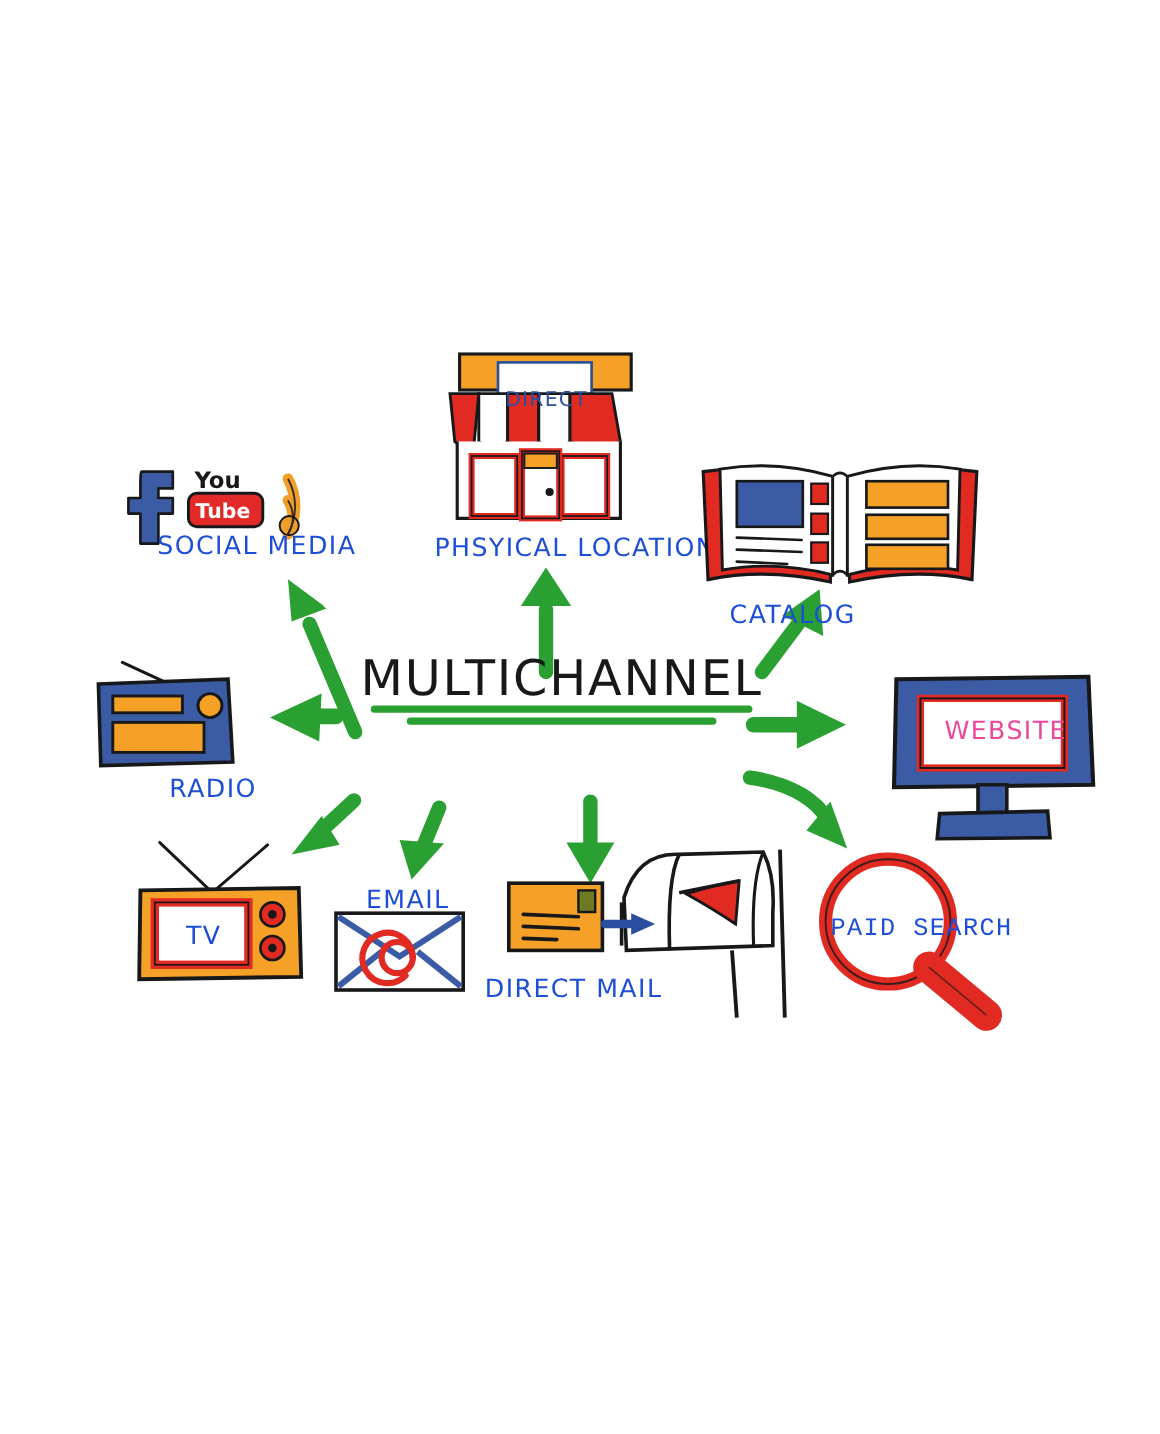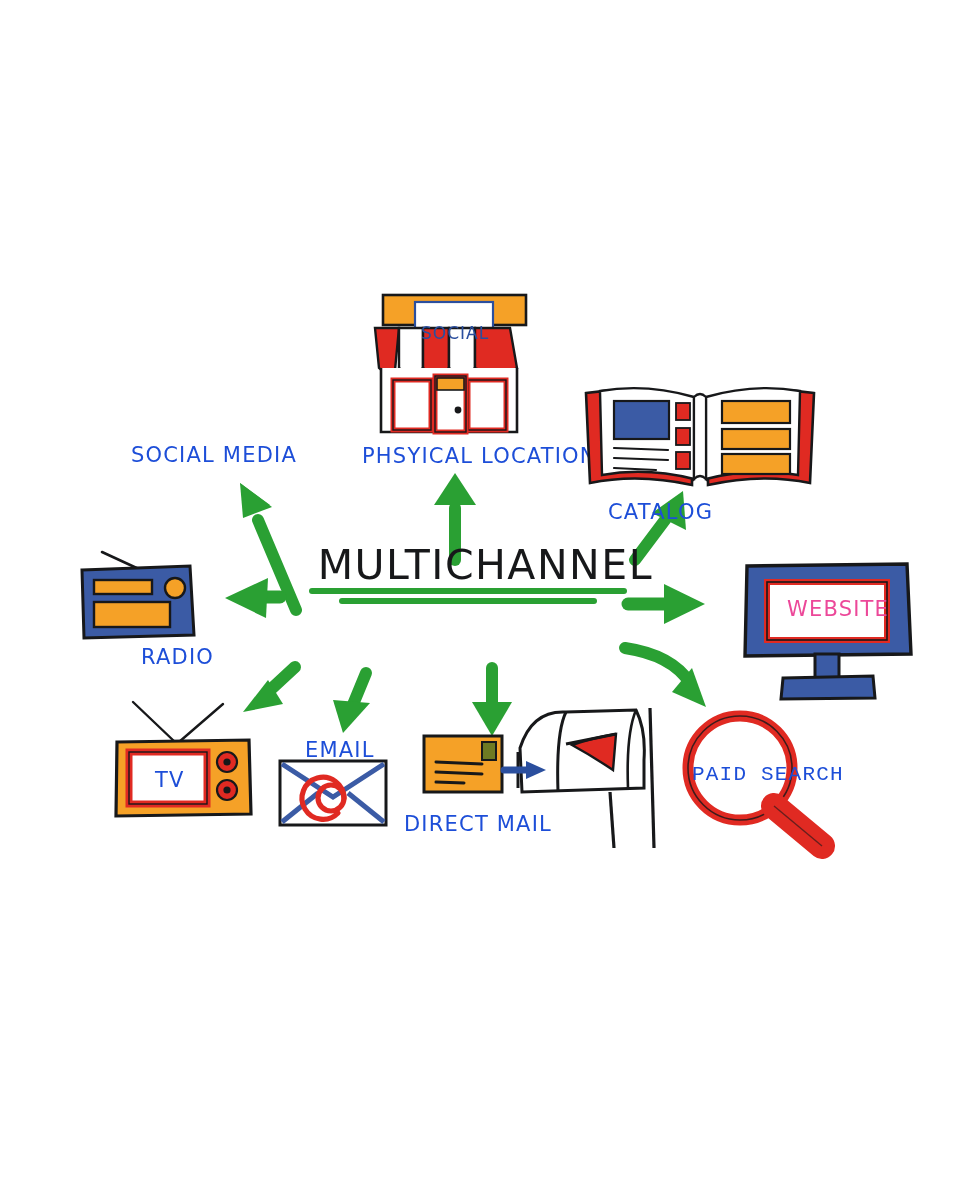--- a/index.html
+++ b/index.html
@@ -13,21 +13,21 @@
   .label{
     position:absolute;
     font-family:"DejaVu Sans","Liberation Sans",sans-serif;
     color:#1d4ed8;
     letter-spacing:1.2px;
     white-space:nowrap;
     font-weight:400;
   }
   
   #center-title{
-    position:absolute;left:283px;top:545px;width:370px;text-align:right;
+    position:absolute;left:283px;top:545px;width:370px;text-align:center;
   }
   .title-line{
     font-family:"DejaVu Sans","Liberation Sans",sans-serif;
     font-size:41px;letter-spacing:1.5px;color:#17181a;line-height:1.02;
     white-space:nowrap;
   }
   .title-rule{
     height:6px;background:#2aa033;border-radius:3px;margin:1px auto 4px auto;
   }
   #rule1{width:318px;}
@@ -100,20 +100,44 @@
       <path d="M492,736 L472,702 L512,702 Z" fill="#2aa033"></path>
     </g>
   </svg>
 
   <div id="center-title">
     <div class="title-line">MULTICHANNEL</div>
     <div class="title-rule" id="rule1"></div>
     <div class="title-rule" id="rule2"></div>
   </div>
 
+  <div class="node" style="left:100px;top:385px;width:205px;height:70px;">
+    <svg width="205" height="70" viewBox="0 0 205 70">
+
+      <g>
+        <path d="M18,8 L44,8 L44,22 L32,22 L32,30 L44,30 L44,43 L32,43 L32,68 L17,68 L17,43 L7,43 L7,30 L17,30 L17,20 Q17,8 18,8 Z" fill="#3b5ba5" stroke="#17181a" stroke-width="2.2" stroke-linejoin="round"></path>
+      </g>
+
+      <g>
+        <text x="62" y="22" font-family="'DejaVu Sans','Liberation Sans',sans-serif" font-size="19" font-weight="bold" fill="#17181a">You</text>
+        <rect x="57" y="26" width="62" height="28" rx="7" fill="#e22b28" stroke="#17181a" stroke-width="2.4"></rect>
+        <text x="63" y="47" font-family="'DejaVu Sans','Liberation Sans',sans-serif" font-size="17" font-weight="bold" fill="#ffffff">Tube</text>
+      </g>
+
+      <g fill="none" stroke="#f0a02a" stroke-width="9" stroke-linecap="round">
+        <path d="M140,60 A48,48 0 0,0 140,14" stroke="#f0a02a"></path>
+        <path d="M140,60 A26,26 0 0,0 140,32" stroke="#f0a02a"></path>
+      </g>
+      <circle cx="141" cy="53" r="8" fill="#f0a02a" stroke="#17181a" stroke-width="1.6"></circle>
+      <g fill="none" stroke="#17181a" stroke-width="1.6" opacity="0.85">
+        <path d="M140,60 A48,48 0 0,0 140,14"></path>
+        <path d="M140,60 A26,26 0 0,0 140,32"></path>
+      </g>
+    </svg>
+  </div>
   <div class="label lbl-social">SOCIAL MEDIA</div>
 
   <div class="node" style="left:365px;top:292px;width:180px;height:145px;">
     <svg width="180" height="145" viewBox="0 0 180 145">
 
       <rect x="18" y="3" width="143" height="30" fill="#f5a127" stroke="#17181a" stroke-width="2.6"></rect>
 
       <rect x="50" y="10" width="78" height="32" fill="#ffffff" stroke="#2b4f9e" stroke-width="2.2"></rect>
 
       <path d="M10,36 L34,36 L30,78 Q22,84 14,76 Z" fill="#e02a22" stroke="#17181a" stroke-width="2.4"></path>
@@ -129,21 +153,21 @@
 
       <rect x="103" y="88" width="38" height="50" fill="#ffffff" stroke="#e02a22" stroke-width="5"></rect>
       <rect x="103" y="88" width="38" height="50" fill="none" stroke="#17181a" stroke-width="1.4"></rect>
 
       <rect x="70" y="84" width="31" height="56" fill="#ffffff" stroke="#e02a22" stroke-width="5"></rect>
       <rect x="72" y="86" width="27" height="12" fill="#f5a127" stroke="#17181a" stroke-width="1.6"></rect>
       <circle cx="93" cy="118" r="3.4" fill="#17181a"></circle>
       <rect x="70" y="84" width="31" height="56" fill="none" stroke="#17181a" stroke-width="1.4"></rect>
     </svg>
   </div>
-  <div class="label sign-store">SOCIAL</div>
+  <div class="label sign-store">DIRECT</div>
   <div class="label lbl-phys">PHSYICAL LOCATION</div>
 
   <div class="node" style="left:580px;top:375px;width:240px;height:125px;">
     <svg width="240" height="125" viewBox="0 0 240 125">
 
       <path d="M6,18 L10,108 Q58,98 112,110 L112,24 Q58,10 6,18 Z" fill="#e02a22" stroke="#17181a" stroke-width="2.6"></path>
       <path d="M234,18 L230,108 Q182,98 128,110 L128,24 Q182,10 234,18 Z" fill="#e02a22" stroke="#17181a" stroke-width="2.6"></path>
 
       <path d="M20,16 L22,100 Q66,92 114,104 L114,22 Q66,8 20,16 Z" fill="#ffffff" stroke="#17181a" stroke-width="2.4"></path>
       <path d="M220,16 L218,100 Q174,92 126,104 L126,22 Q174,8 220,16 Z" fill="#ffffff" stroke="#17181a" stroke-width="2.4"></path>

